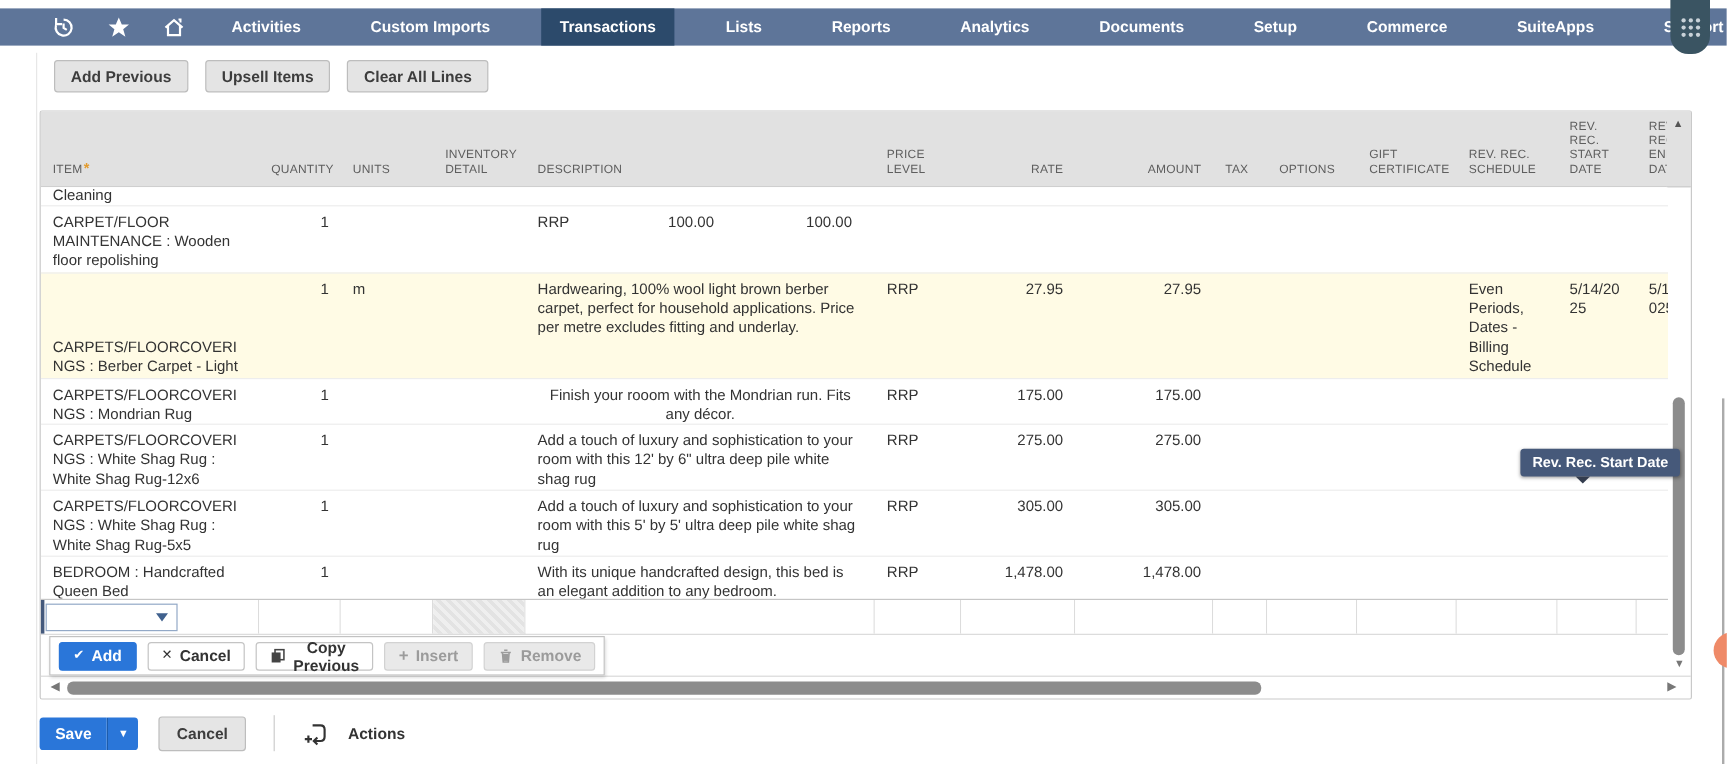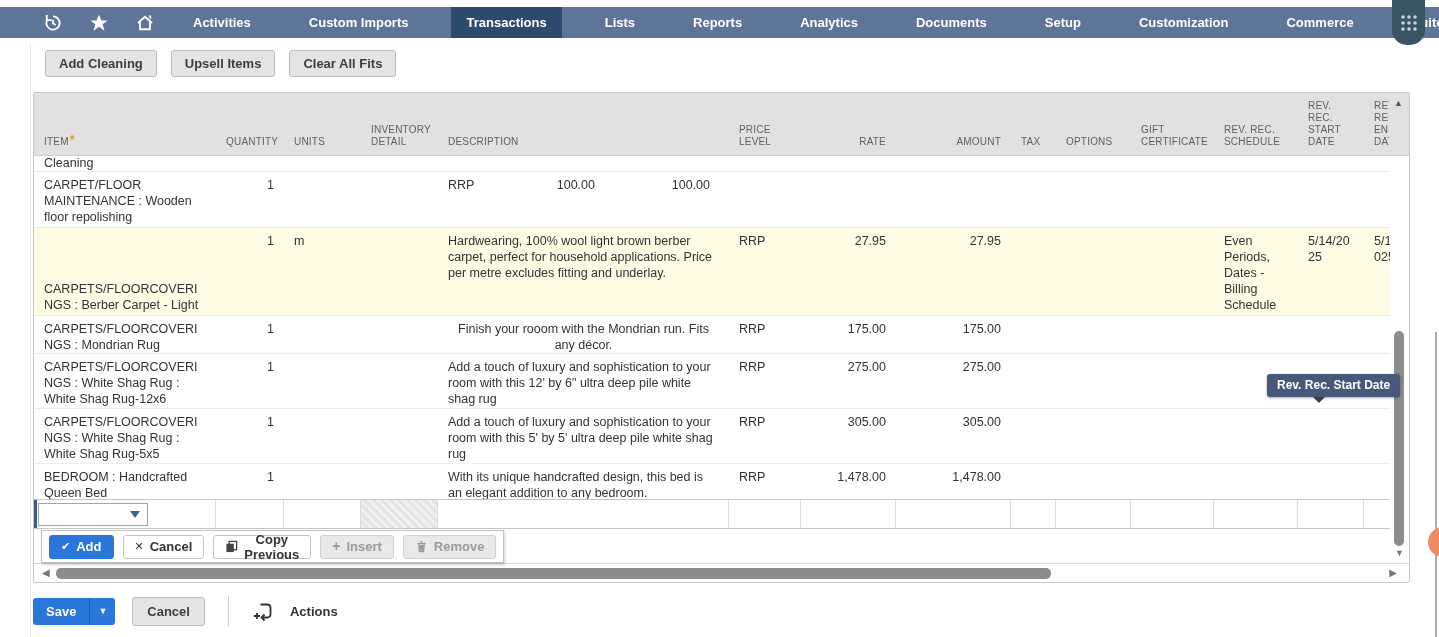--- a/index.html
+++ b/index.html
@@ -105,21 +105,20 @@
   </div>
   <nav class="nav-menu">
       <div class="nav-item">Activities</div>
       <div class="nav-item">Custom Imports</div>
       <div class="nav-item active">Transactions</div>
       <div class="nav-item">Lists</div>
       <div class="nav-item">Reports</div>
       <div class="nav-item">Analytics</div>
       <div class="nav-item">Documents</div>
       <div class="nav-item">Setup</div>
-      <div class="nav-item">Customization</div>
       <div class="nav-item">Commerce</div>
       <div class="nav-item">SuiteApps</div>
       <div class="nav-item">Support</div>
     </nav>
 </div>
 <div class="waffle">
   <span style="display:inline-flex;">
     <svg width="18" height="18" viewBox="0 0 18 18">
       <g fill="#c9d2d8">
         <circle cx="3" cy="3" r="1.8"></circle>
@@ -132,23 +131,23 @@
           <circle cx="9" cy="15" r="1.8"></circle>
           <circle cx="15" cy="15" r="1.8"></circle>
       </g>
     </svg>
   </span>
 </div>
 
 <div class="left-line"></div>
 
 <div class="toolbar">
-    <button class="tb-btn">Add Cleaning</button>
+    <button class="tb-btn">Add Previous</button>
     <button class="tb-btn">Upsell Items</button>
-    <button class="tb-btn">Clear All Fits</button>
+    <button class="tb-btn">Clear All Lines</button>
   </div>
 
 <div class="grid">
   <div class="grid-headbg"></div>
   <div class="grid-viewport">
     <div class="thead">
         <div class="th" style="width: 182px;"><span>ITEM</span><span class="req">*</span></div>
         <div class="th right" style="width: 68px;"><span>QUANTITY</span></div>
         <div class="th" style="width: 77px;"><span>UNITS</span></div>
         <div class="th" style="width: 77px;"><span>INVENTORY DETAIL</span></div>

